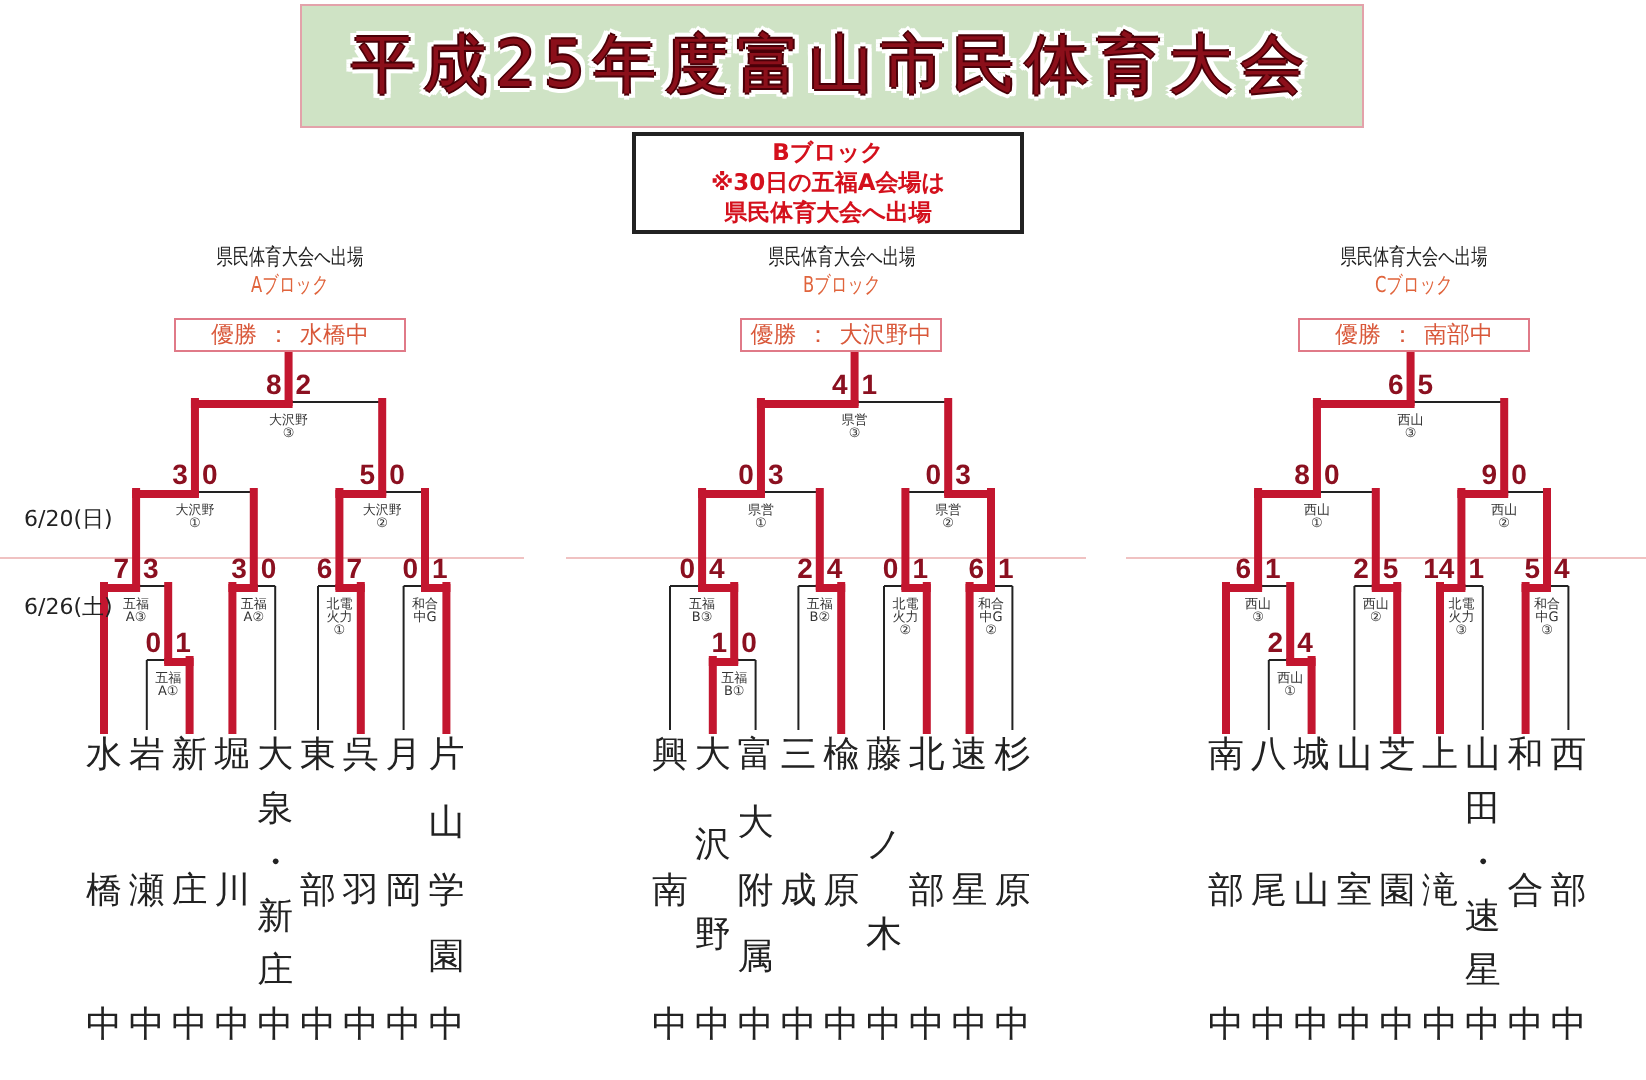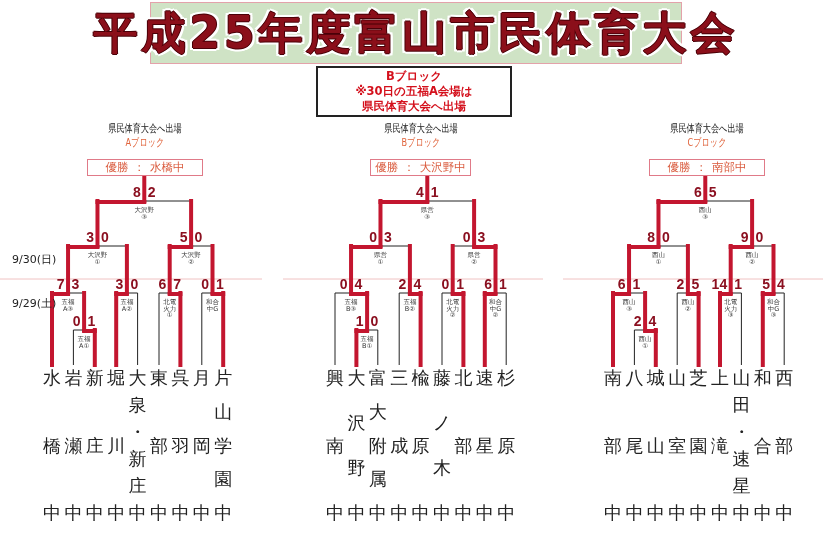--- a/index.html
+++ b/index.html
@@ -1,18 +1,18 @@
 <!DOCTYPE html>
 <html style="--title-text: #8b0f1a; --title-bg: #cfe3c5; --block-label: #e0643c; --champion-text: #d9583a; --notice-text: #d4101c;"><head>
 <meta charset="utf-8">
 <style>
 html,body{margin:0;padding:0;}
 body{width:823px;height:540px;position:relative;overflow:hidden;background:#ffffff;font-family:"DejaVu Sans",sans-serif;color:#222;}
 .title-box{position:absolute;left:150px;top:2px;width:530px;height:60px;background:var(--title-bg,#cfe3c5);border:1.5px solid #e3a2aa;display:flex;align-items:center;justify-content:center;}
-.title-text{font-family:"DejaVu Sans",sans-serif;font-weight:bold;font-size:44px;letter-spacing:4px;color:var(--title-text,#8b0f1a);white-space:nowrap;
+.title-text{font-family:"DejaVu Sans",sans-serif;font-weight:normal;font-size:32px;letter-spacing:4px;color:var(--title-text,#8b0f1a);white-space:nowrap;
   text-shadow:1px 0 0 #4a0008,-1px 0 0 #4a0008,0 1px 0 #4a0008,0 -1px 0 #4a0008,
   3px 0 0 #fff,-3px 0 0 #fff,0 3px 0 #fff,0 -3px 0 #fff,
   2px 2px 0 #fff,-2px -2px 0 #fff,2px -2px 0 #fff,-2px 2px 0 #fff,
   3px 2px 0 #fff,-3px 2px 0 #fff,3px -2px 0 #fff,-3px -2px 0 #fff;}
 .notice-box{position:absolute;left:316px;top:66px;width:192px;height:47px;border:2px solid #222;background:#fff;display:flex;flex-direction:column;align-items:center;justify-content:center;}
 .notice-line{font-size:11.5px;font-weight:bold;color:var(--notice-text,#d4101c);line-height:15px;white-space:nowrap;}
 .block{position:absolute;top:0;width:160px;height:180px;}
 .block-a{left:65px}.block-b{left:341px}.block-c{left:627px}
 .qual{position:absolute;left:0;top:122px;width:160px;text-align:center;font-size:11px;line-height:14px;color:#222;transform:scaleX(0.74);white-space:nowrap;}
 .blabel{position:absolute;left:0;top:136px;width:160px;text-align:center;font-size:11px;line-height:14px;color:var(--block-label,#e0643c);transform:scaleX(0.74);white-space:nowrap;}
@@ -295,22 +295,22 @@
 <div class="block block-c">
   <div class="qual">県民体育大会へ出場</div>
   <div class="blabel">Cブロック</div>
   <div class="champ">
     <span>優勝</span>
     <span class="sep">：</span>
     <span>南部中</span>
   </div>
 </div>
 
-<div class="date date-day2">9/30(日)</div>
-<div class="date date-day1">9/29(土)</div>
+<div class="date date-day2">6/20(日)</div>
+<div class="date date-day1">6/26(土)</div>
 
 <div id="team-names">
     <div class="vname" style="left: 41px;">
       <span>水</span>
       <span>橋</span>
       <span>中</span>
     </div>
     <div class="vname" style="left: 62.4px;">
       <span>岩</span>
       <span>瀬</span>

